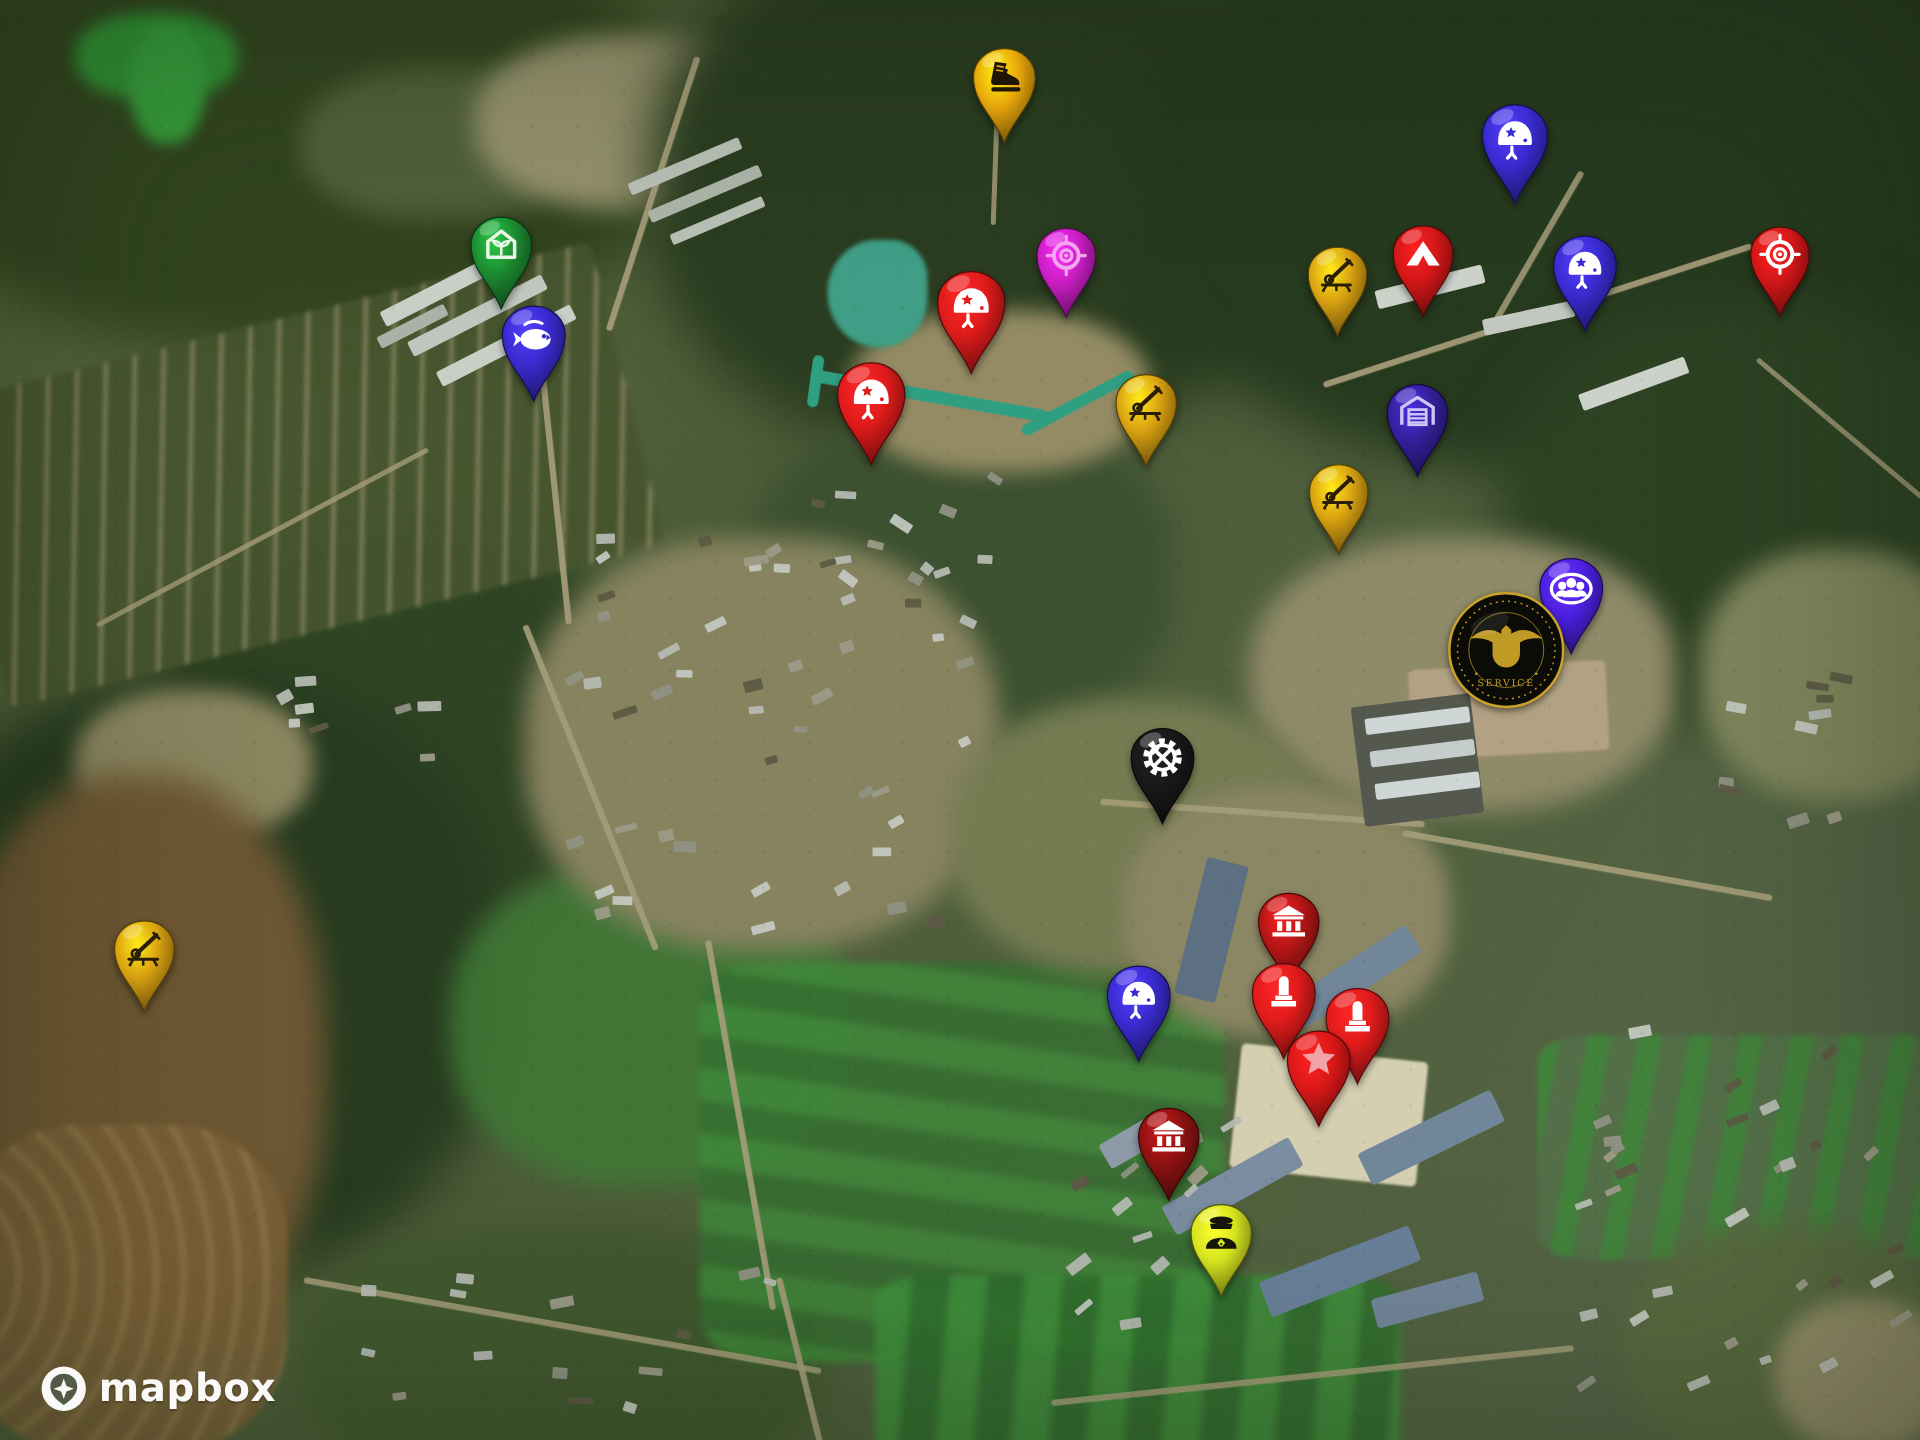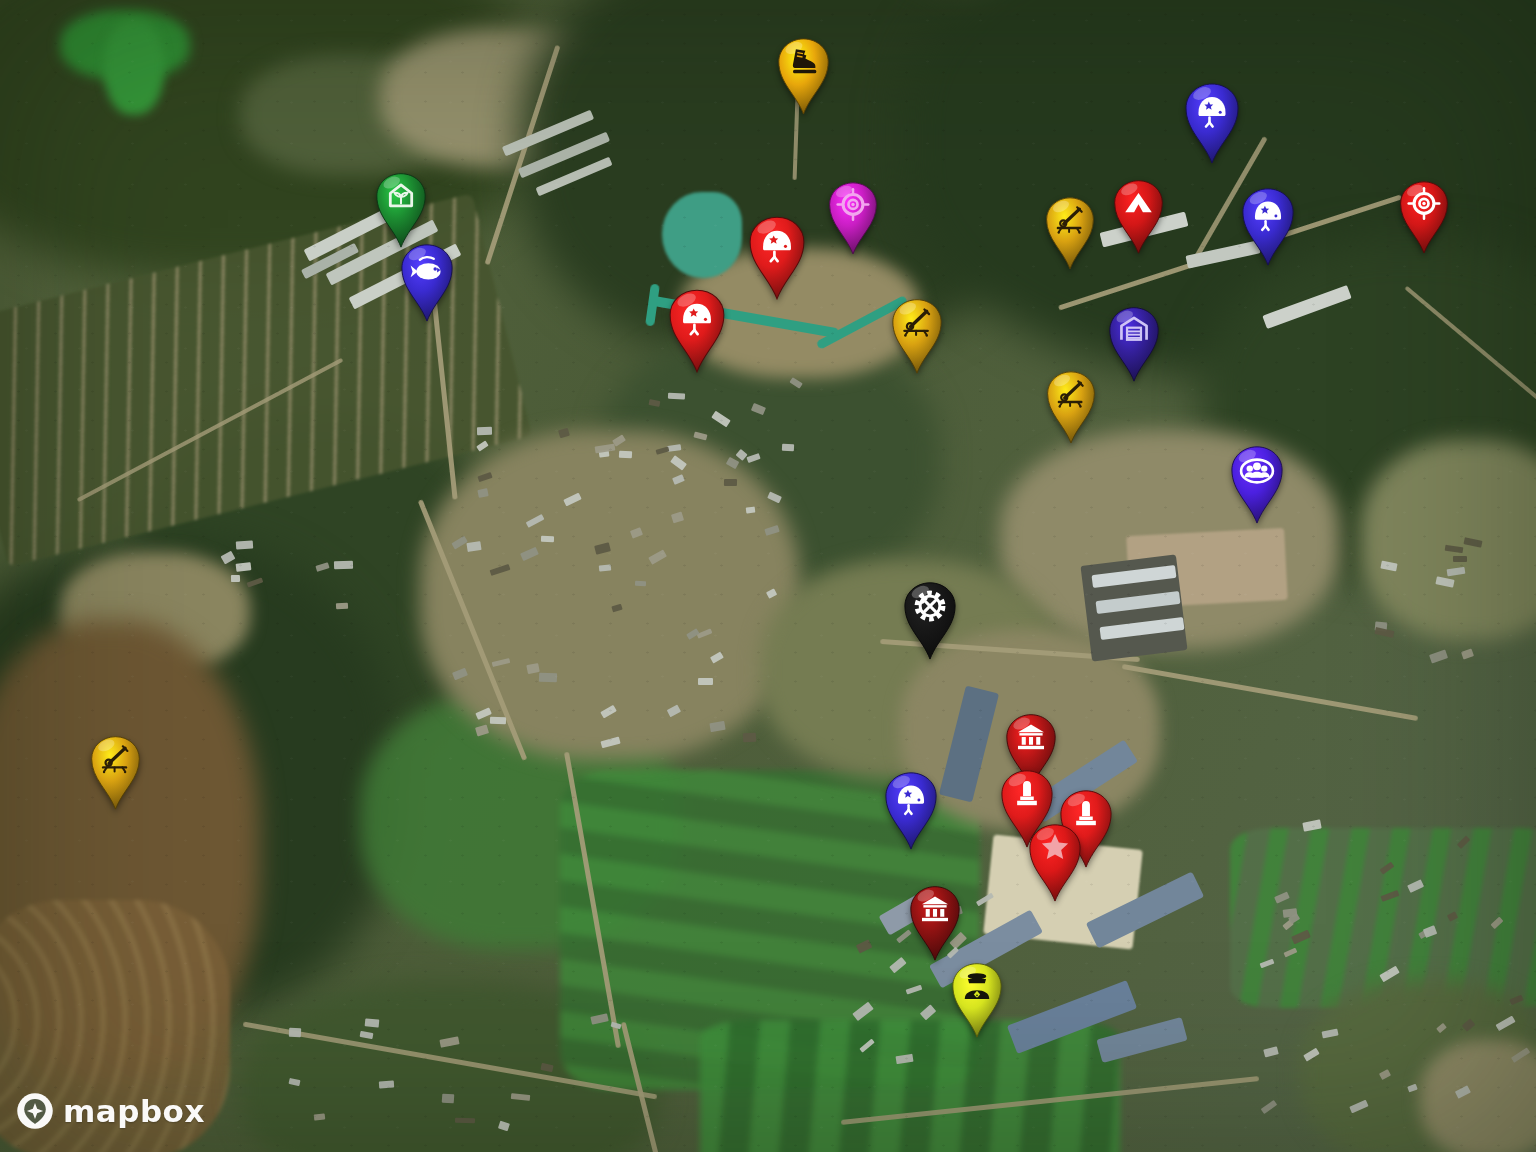--- a/index.html
+++ b/index.html
@@ -9,21 +9,21 @@
   .tp{position:absolute;}
   .mottle{position:absolute;inset:0;pointer-events:none;opacity:.55;
     background-image:radial-gradient(rgba(0,0,0,.13) 1px,transparent 1.6px),
                      radial-gradient(rgba(255,255,255,.06) 1px,transparent 1.6px);
     background-size:37px 29px,53px 41px;}
   .vignette{position:absolute;inset:0;pointer-events:none;
     box-shadow:inset 0 0 190px rgba(18,28,10,.38);}
   #markers{position:absolute;inset:0;z-index:10;}
   .marker{position:absolute;filter:drop-shadow(0 3px 3px rgba(0,0,0,.45));cursor:pointer;}
   .seal{position:absolute;z-index:9;filter:drop-shadow(0 2px 3px rgba(0,0,0,.55));cursor:pointer;}
-  .logo{position:absolute;left:16px;bottom:22px;z-index:20;display:flex;align-items:center;gap:9px;
+  .logo{position:absolute;left:32px;bottom:22px;z-index:20;display:flex;align-items:center;gap:9px;
         opacity:.97;cursor:pointer;}
   .logo-word{color:#fff;font-size:31px;font-weight:700;letter-spacing:.5px;
         text-shadow:0 1px 2px rgba(0,0,0,.25);}
 </style>
 </head>
 <body>
 
 <div id="stage">
   <div id="terrain" style="position:absolute;inset:0;">
       <div class="tp" style="left: -80px; top: -80px; width: 620px; height: 360px; background: rgb(49, 68, 31); border-radius: 45%; filter: blur(22px);"></div>
@@ -515,20 +515,30 @@
               <path d="M6.5 29.5 H31.5" stroke-width="2.6"></path>
               <path d="M10.5 29.5 L7.5 34" stroke-width="2.2"></path>
               <path d="M19 29.5 V34" stroke-width="2.2"></path>
               <path d="M27.5 29.5 L30.5 34" stroke-width="2.2"></path>
             </g>
             <circle cx="12.5" cy="24.5" r="3.4" fill="none" stroke="#2A1E06" stroke-width="2.4"></circle>
             <circle cx="7.5" cy="34.6" r="1.3" fill="#2A1E06"></circle>
             <circle cx="30.5" cy="34.6" r="1.3" fill="#2A1E06"></circle>
           </g>
   </svg></div>
+      <div class="seal" style="left: 1158px; top: 473px;"><svg width="94" height="94" viewBox="0 0 94 94">
+  <circle cx="47" cy="47" r="45.5" fill="#0B0B07" stroke="#C9A227" stroke-width="2"></circle>
+  <circle cx="47" cy="47" r="39" fill="none" stroke="#C9A227" stroke-width="1.2" stroke-dasharray="1.6 3.4" opacity="0.9"></circle>
+  <circle cx="47" cy="47" r="30" fill="none" stroke="#C9A227" stroke-width="0.8" opacity="0.7"></circle>
+  <path d="M18 38 C26 30 36 29 43 34 L43 31 47 27 51 31 51 34 C58 29 68 30 76 38 C69 37 63 38 58 41 L58 50 C58 56 53 61 47 61 C41 61 36 56 36 50 L36 41 C31 38 25 37 18 38 Z M42 42 h10 v9 h-10 Z" fill="#C9A227" opacity="0.95"></path>
+  <text x="47" y="76" text-anchor="middle" font-size="7.5" fill="#C9A227" letter-spacing="1.5" font-family="DejaVu Serif, serif">SERVICE</text>
+  <circle cx="23" cy="66" r="1" fill="#C9A227"></circle>
+          <circle cx="71" cy="66" r="1" fill="#C9A227"></circle>
+  <ellipse cx="34" cy="26" rx="16" ry="8" fill="#ffffff" opacity="0.08" transform="rotate(-22 34 26)"></ellipse>
+</svg></div>
       <div class="marker" style="left: 1228px; top: 443.022px;"><svg width="58" height="82" viewBox="0 0 60 85">
     <defs>
             <radialGradient id="pg14" cx="38%" cy="26%" r="78%">
       <stop offset="0%" stop-color="#6d2eff"></stop>
       <stop offset="45%" stop-color="#4B20E0"></stop>
       <stop offset="100%" stop-color="#261070"></stop>
     </radialGradient>
           </defs>
     <path d="M30 83 C22 62 4 50 4 28 C4 14.7 15.3 4 30 4 C44.7 4 56 14.7 56 28 C56 50 38 62 30 83 Z" fill="url(#pg14)" stroke="#1d0c55" stroke-width="1"></path>
     <ellipse cx="20" cy="13.5" rx="9.5" ry="5.5" fill="#ffffff" opacity="0.25" transform="rotate(-25 20 13.5)"></ellipse>

